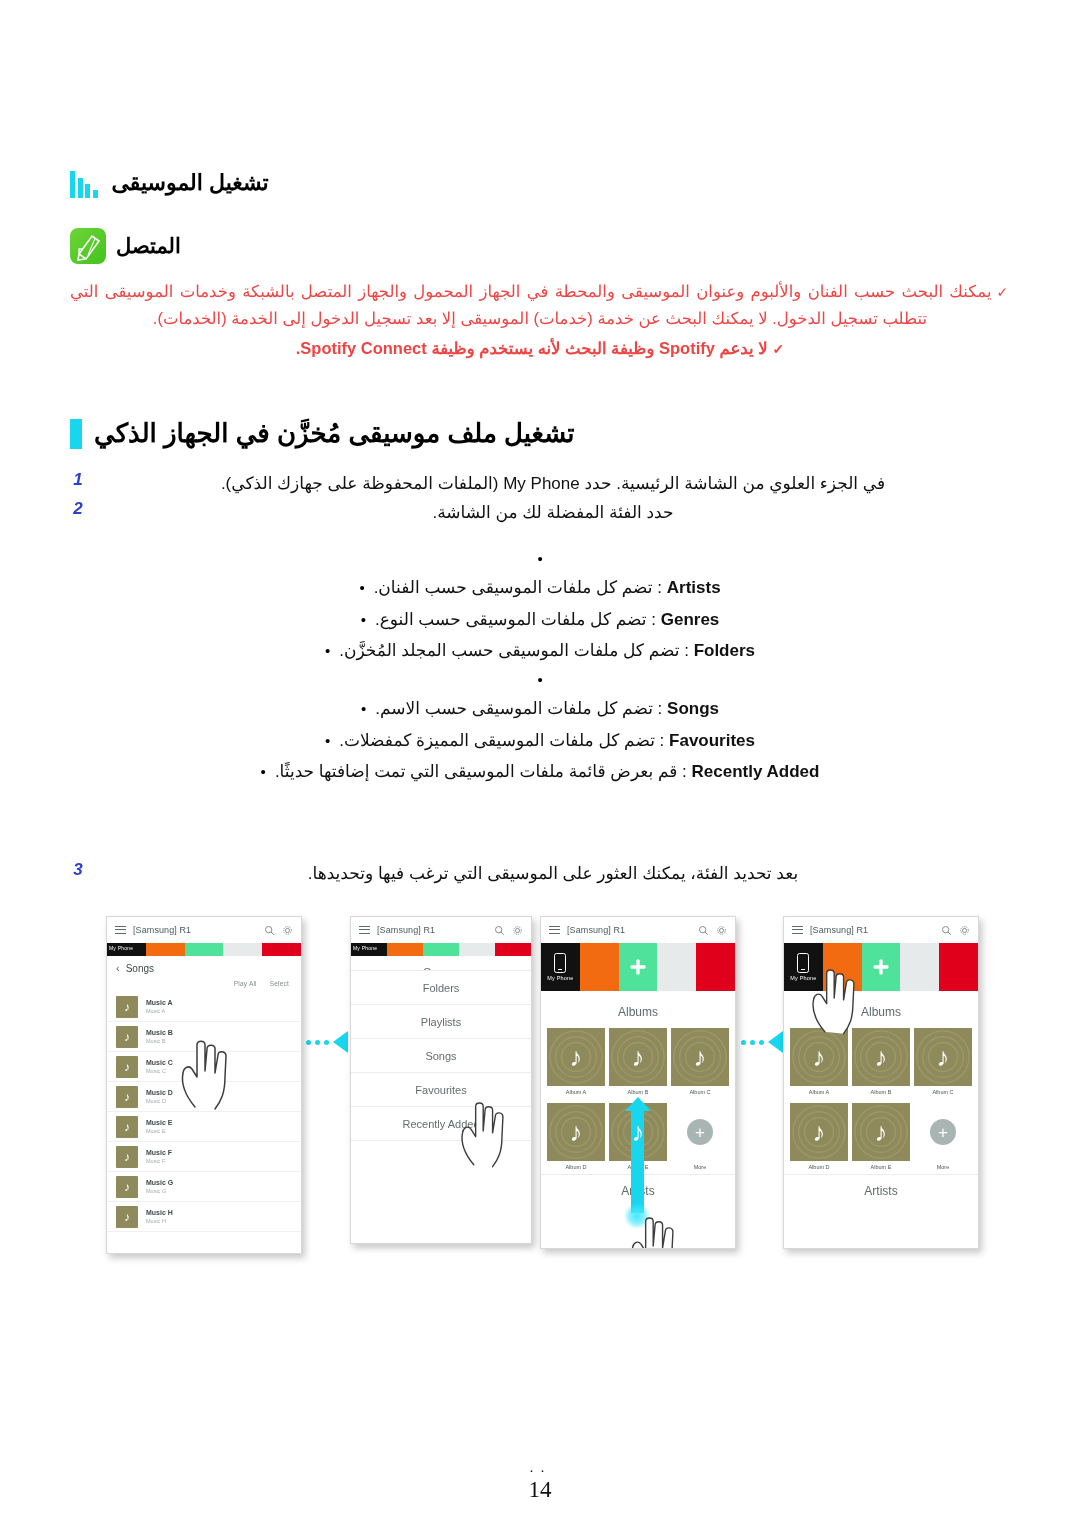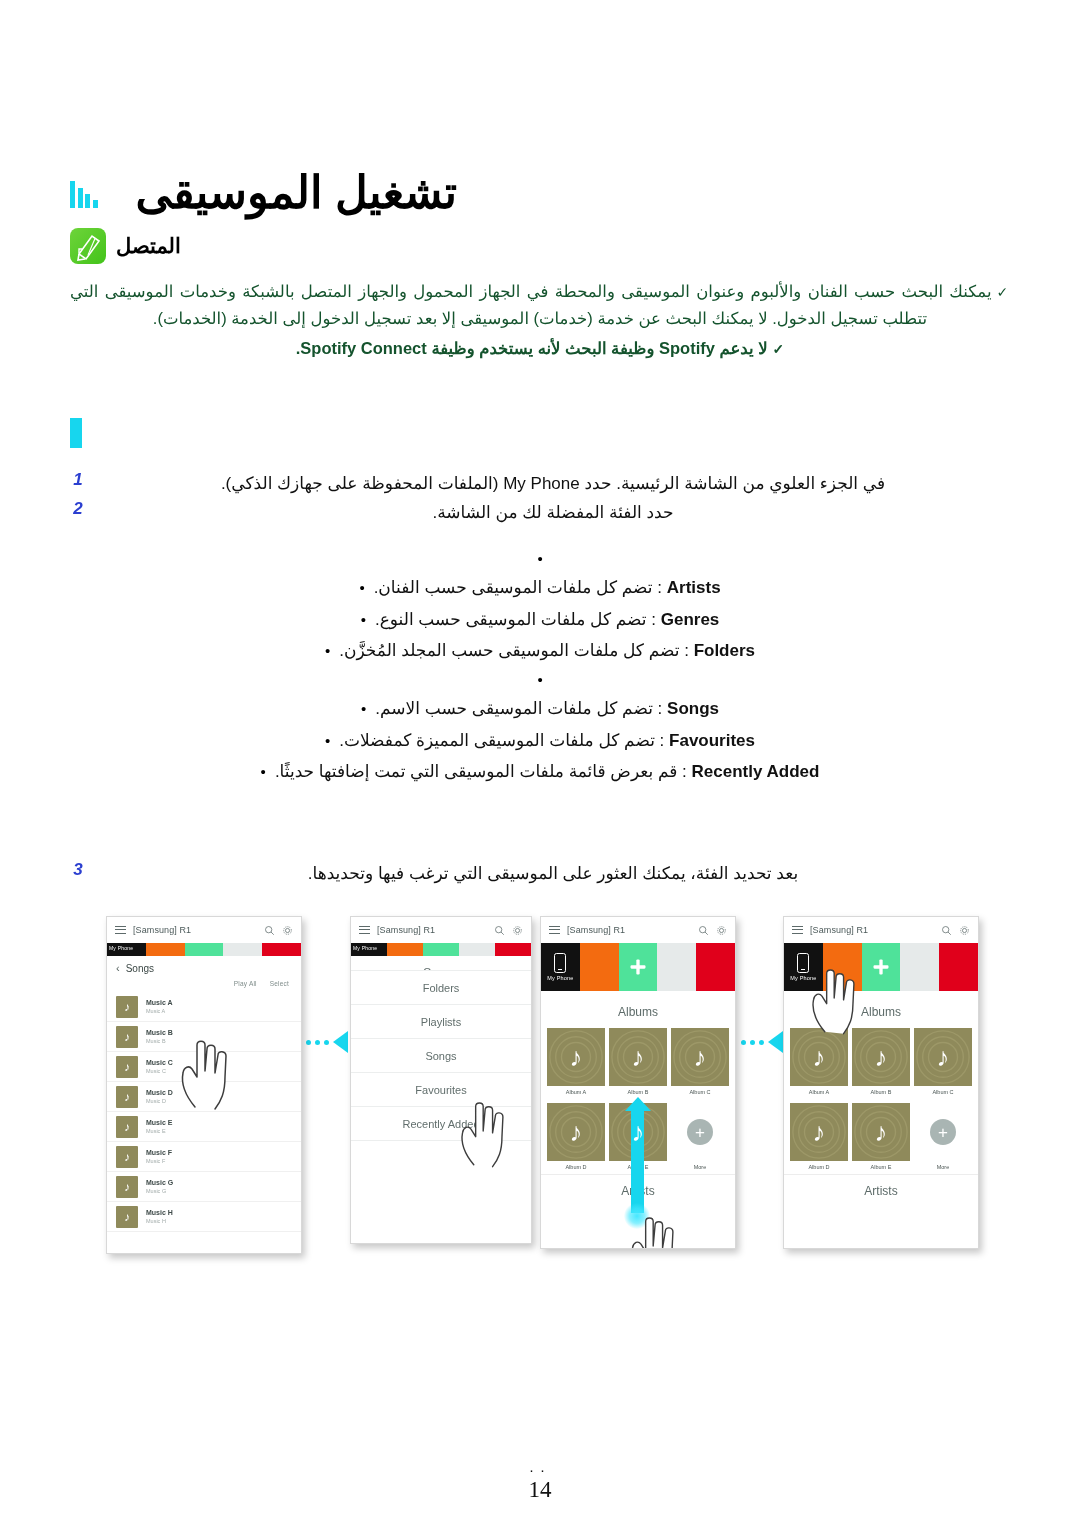--- a/index.html
+++ b/index.html
@@ -15,23 +15,22 @@
 
   .page { position:relative; width:1080px; height:1527px; }
 
   
   .title-row{
     position:absolute; top:168px; right:70px; left:70px;
     display:flex; flex-direction:row-reverse; align-items:center; justify-content:flex-start;
     gap:14px;
   }
   .title-text{
-    font-size:45px; font-weight:bold; letter-spacing:0px; color:#000; line-height:1.1;
+    font-size:22px; font-weight:bold; letter-spacing:0px; color:#000; line-height:1.1;
     direction:rtl;
-    margin-left:24px;
   }
   .eq-icon{ display:flex; align-items:flex-end; gap:2.5px; height:30px; }
   .eq-icon span{ display:block; width:5px; background:#17d6ee; }
   .eq-icon span:nth-child(1){ height:8px; }
   .eq-icon span:nth-child(2){ height:14px; }
   .eq-icon span:nth-child(3){ height:20px; }
   .eq-icon span:nth-child(4){ height:27px; }
 
   
   .notes-head{
@@ -45,21 +44,21 @@
     background:linear-gradient(135deg,#6ed43a 0%,#43c31a 100%);
     position:relative; overflow:hidden; flex:0 0 auto;
   }
   .pencil-icon svg{ position:absolute; inset:0; }
 
   .notes-body{
     position:absolute; top:278px; right:70px; left:70px;
     direction:rtl; text-align:center;
   }
   .note-item{
-    font-size:16.5px; line-height:1.62; color:#14532d; text-align:justify;
+    font-size:16.5px; line-height:1.62; color:#ef4444; text-align:justify;
     text-align-last:center; margin-bottom:4px; direction:rtl;
   }
   .note-item .chk{ font-size:14px; margin-left:5px; }
   .ltr{ direction:ltr; unicode-bidi:isolate; display:inline; }
 
   
   .section-head{
     position:absolute; top:418px; right:70px; left:70px;
     display:flex; flex-direction:row-reverse; align-items:center; gap:12px;
   }
@@ -256,20 +255,21 @@
     <div class="note-item">
       <span class="chk">✓</span><span>يمكنك البحث حسب الفنان والألبوم وعنوان الموسيقى والمحطة في الجهاز المحمول والجهاز المتصل بالشبكة وخدمات الموسيقى التي تتطلب تسجيل الدخول. لا يمكنك البحث عن خدمة (خدمات) الموسيقى إلا بعد تسجيل الدخول إلى الخدمة (الخدمات).</span>
     </div>
     <div class="note-item" style="text-align-last:center;font-weight:bold;">
       <span class="chk">✓</span><span>لا يدعم Spotify وظيفة البحث لأنه يستخدم وظيفة Spotify Connect.</span>
     </div>
   </div>
 
   <div class="section-head">
     <div class="sec-bar"></div>
+    <div class="sec-title">تشغيل ملف موسيقى مُخزَّن في الجهاز الذكي</div>
   </div>
 
   <div class="steps">
     <div class="step">
       <div class="step-num">1</div>
       <div class="step-txt">في الجزء العلوي من الشاشة الرئيسية. حدد My Phone (الملفات المحفوظة على جهازك الذكي).</div>
     </div>
     <div class="step">
       <div class="step-num">2</div>
       <div class="step-txt">حدد الفئة المفضلة لك من الشاشة.</div>

